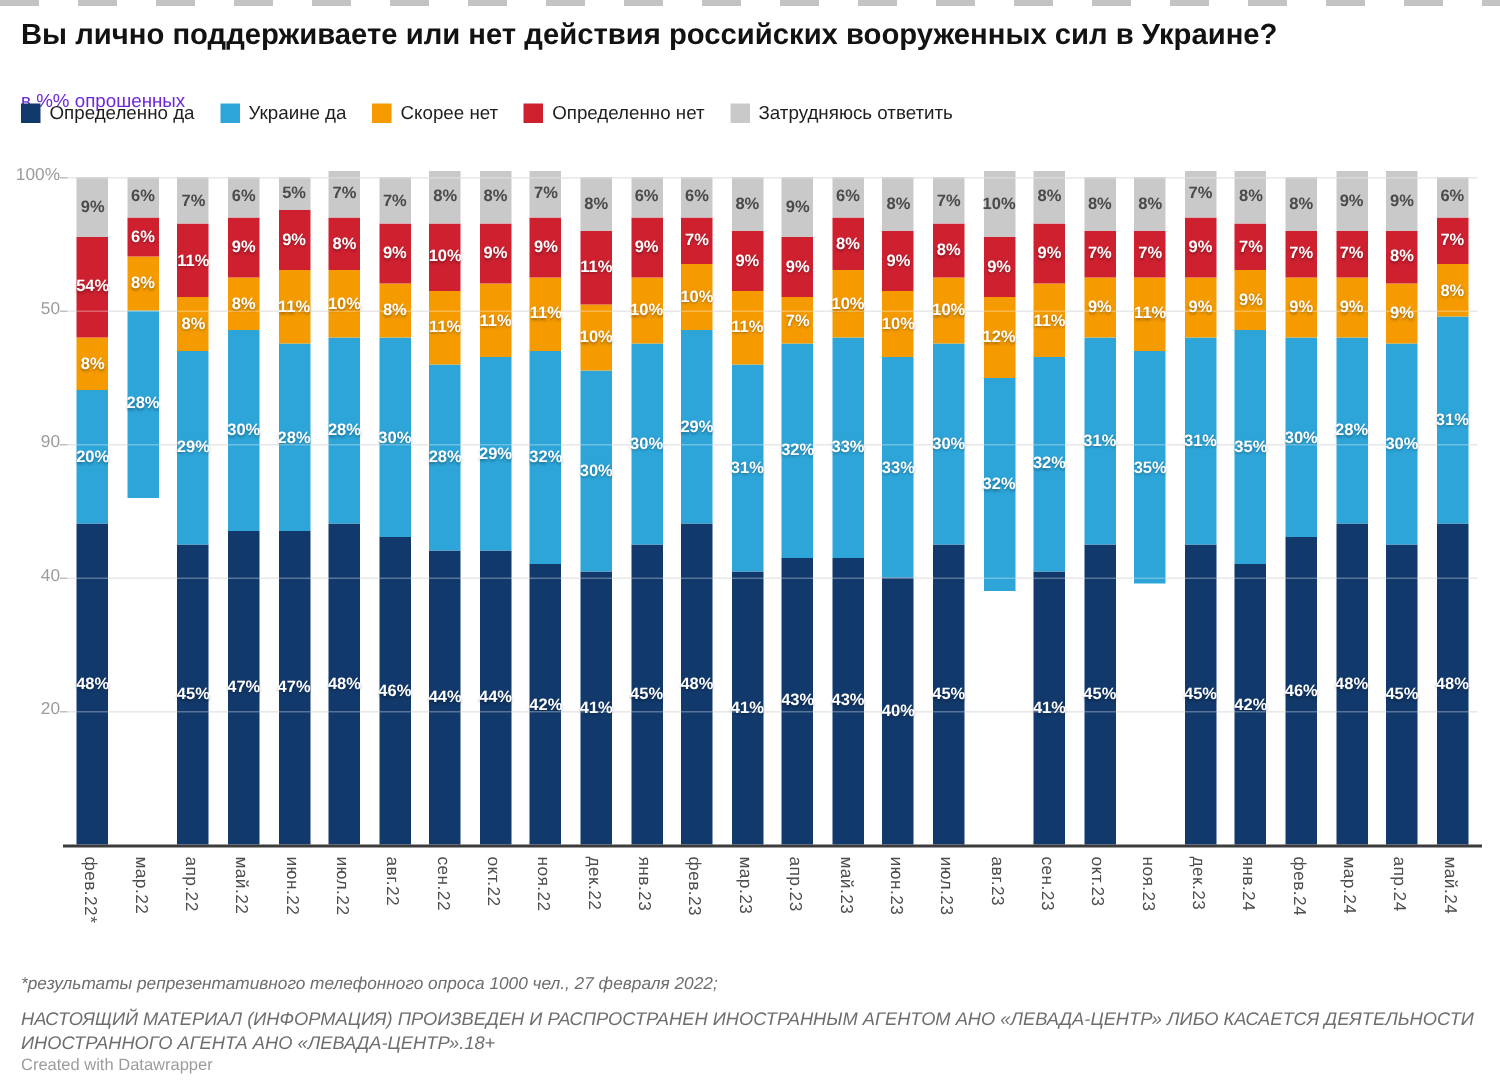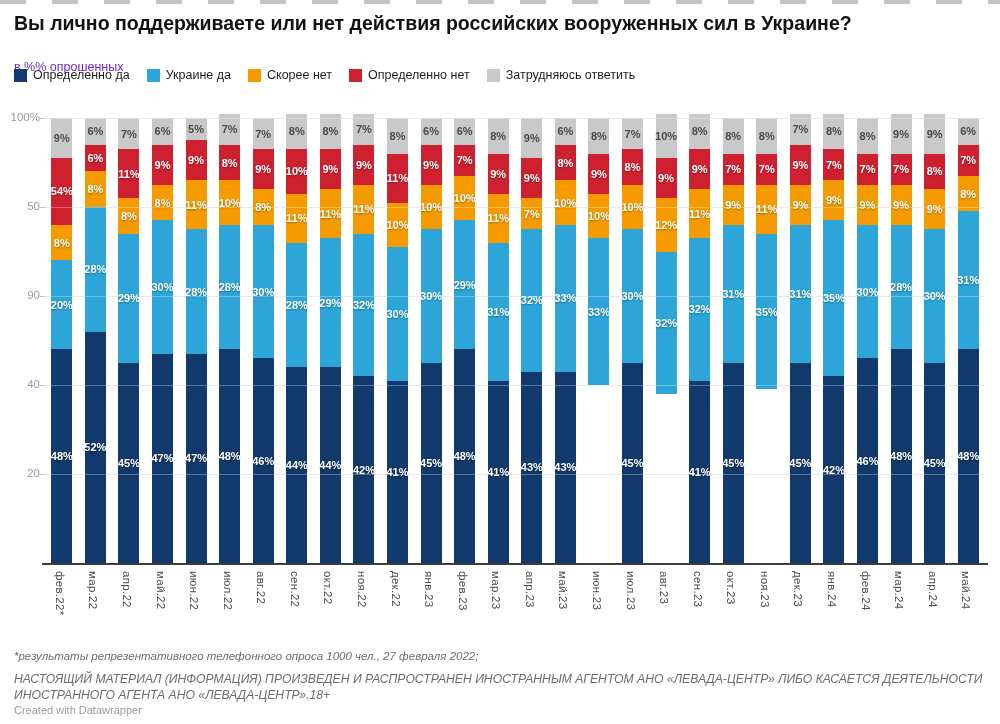--- a/index.html
+++ b/index.html
@@ -79,21 +79,20 @@
     <div class="ytick" style="top: 11px;">100%</div>
     <div class="bar" style="left: 51.2857px; width: 21px; top: 0px; height: 463px;">
       <div class="seg" style="background: rgb(18, 57, 107); bottom: 0px; height: 213.6px;">48%</div>
       <div class="seg" style="background: rgb(45, 165, 217); bottom: 213.6px; height: 89px;">20%</div>
       <div class="seg" style="background: rgb(245, 155, 0); bottom: 302.6px; height: 35.6px;">8%</div>
       <div class="seg" style="background: rgb(207, 32, 48); bottom: 338.2px; height: 66.75px;">54%</div>
       <div class="seg dark-label" style="background: rgb(201, 201, 201); bottom: 404.95px; height: 40.05px;">9%</div>
     </div>
     <div class="xlabel" style="left: 53.7857px; top: 471px;">фев.22*</div>
     <div class="bar" style="left: 84.8571px; width: 21px; top: 0px; height: 463px;">
-      <div class="seg" style="background: rgb(18, 57, 107); bottom: 0px; height: 231.4px;">52%</div>
       <div class="seg" style="background: rgb(45, 165, 217); bottom: 231.4px; height: 124.6px;">28%</div>
       <div class="seg" style="background: rgb(245, 155, 0); bottom: 356px; height: 35.6px;">8%</div>
       <div class="seg" style="background: rgb(207, 32, 48); bottom: 391.6px; height: 26.7px;">6%</div>
       <div class="seg dark-label" style="background: rgb(201, 201, 201); bottom: 418.3px; height: 26.7px;">6%</div>
     </div>
     <div class="xlabel" style="left: 87.3571px; top: 471px;">мар.22</div>
     <div class="bar" style="left: 118.429px; width: 21px; top: 0px; height: 463px;">
       <div class="seg" style="background: rgb(18, 57, 107); bottom: 0px; height: 200.25px;">45%</div>
       <div class="seg" style="background: rgb(45, 165, 217); bottom: 200.25px; height: 129.05px;">29%</div>
       <div class="seg" style="background: rgb(245, 155, 0); bottom: 329.3px; height: 35.6px;">8%</div>
@@ -199,20 +198,21 @@
     <div class="xlabel" style="left: 523.786px; top: 471px;">апр.23</div>
     <div class="bar" style="left: 554.857px; width: 21px; top: 0px; height: 463px;">
       <div class="seg" style="background: rgb(18, 57, 107); bottom: 0px; height: 191.35px;">43%</div>
       <div class="seg" style="background: rgb(45, 165, 217); bottom: 191.35px; height: 146.85px;">33%</div>
       <div class="seg" style="background: rgb(245, 155, 0); bottom: 338.2px; height: 44.5px;">10%</div>
       <div class="seg" style="background: rgb(207, 32, 48); bottom: 382.7px; height: 35.6px;">8%</div>
       <div class="seg dark-label" style="background: rgb(201, 201, 201); bottom: 418.3px; height: 26.7px;">6%</div>
     </div>
     <div class="xlabel" style="left: 557.357px; top: 471px;">май.23</div>
     <div class="bar" style="left: 588.429px; width: 21px; top: 0px; height: 463px;">
+      <div class="seg" style="background: rgb(18, 57, 107); bottom: 0px; height: 178px;">40%</div>
       <div class="seg" style="background: rgb(45, 165, 217); bottom: 178px; height: 146.85px;">33%</div>
       <div class="seg" style="background: rgb(245, 155, 0); bottom: 324.85px; height: 44.5px;">10%</div>
       <div class="seg" style="background: rgb(207, 32, 48); bottom: 369.35px; height: 40.05px;">9%</div>
       <div class="seg dark-label" style="background: rgb(201, 201, 201); bottom: 409.4px; height: 35.6px;">8%</div>
     </div>
     <div class="xlabel" style="left: 590.929px; top: 471px;">июн.23</div>
     <div class="bar" style="left: 622px; width: 21px; top: 0px; height: 463px;">
       <div class="seg" style="background: rgb(18, 57, 107); bottom: 0px; height: 200.25px;">45%</div>
       <div class="seg" style="background: rgb(45, 165, 217); bottom: 200.25px; height: 133.5px;">30%</div>
       <div class="seg" style="background: rgb(245, 155, 0); bottom: 333.75px; height: 44.5px;">10%</div>

